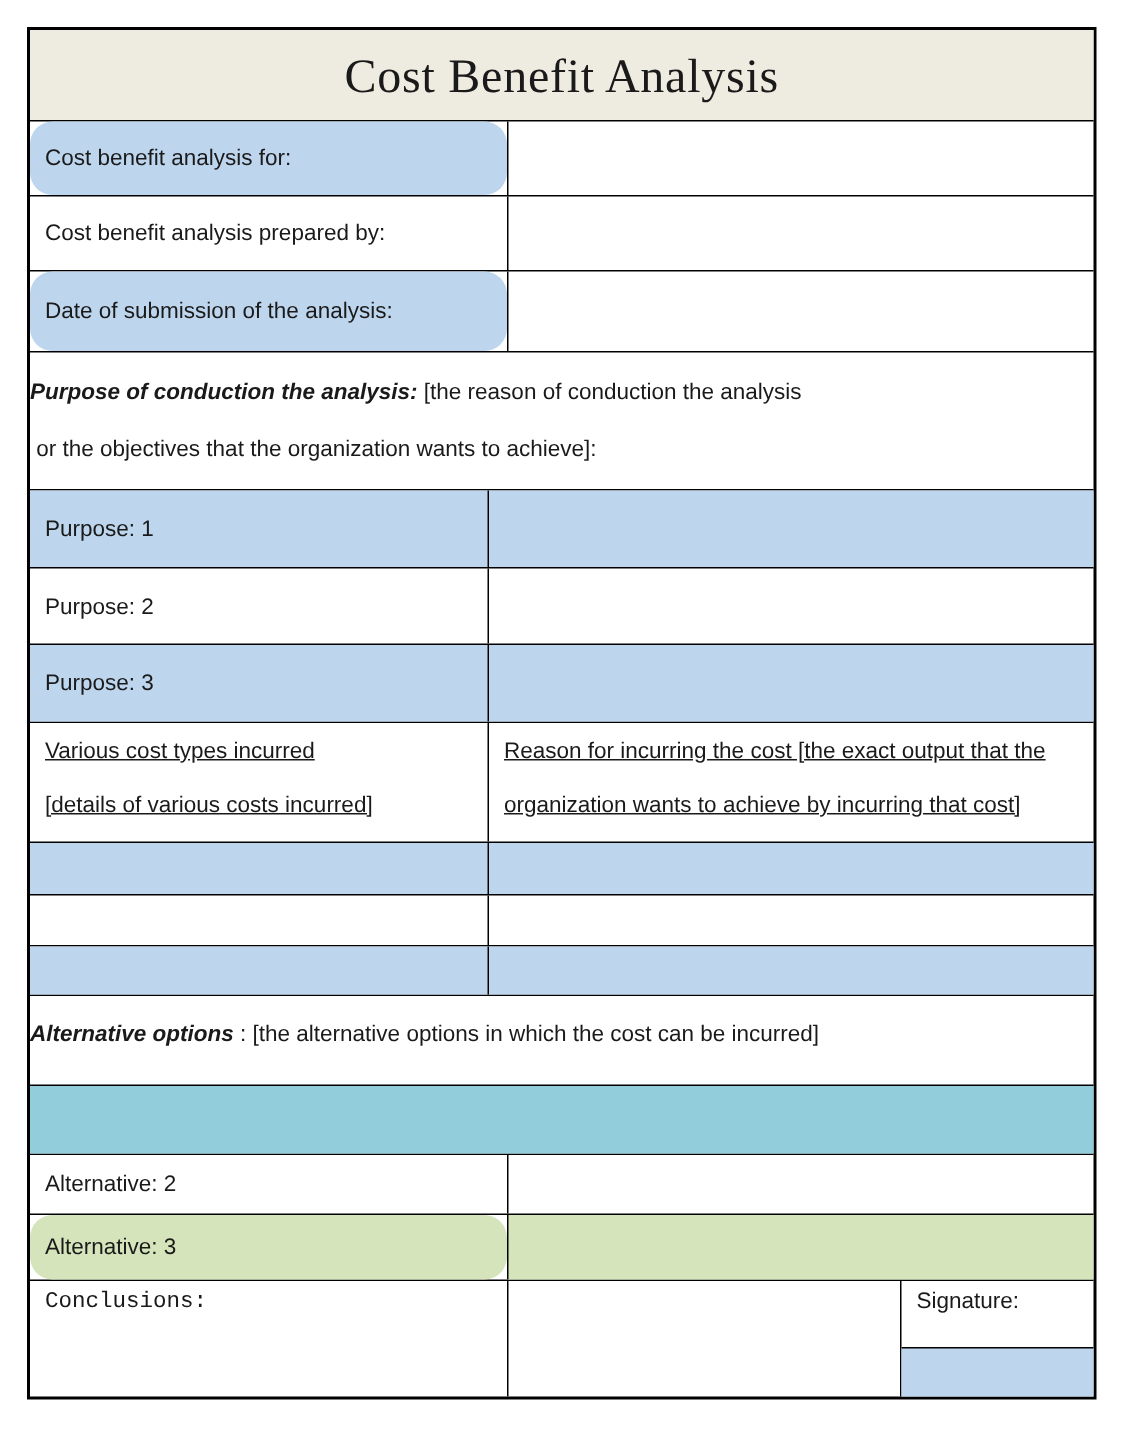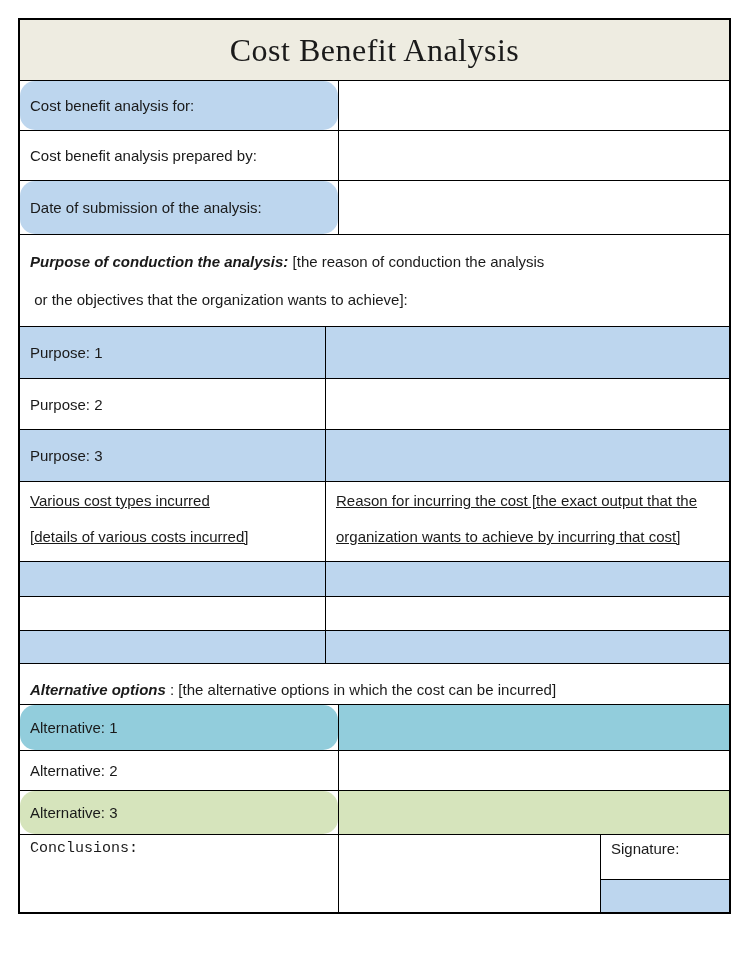--- a/index.html
+++ b/index.html
@@ -37,21 +37,21 @@
     letter-spacing:0.5px;
   }
 
   .label {
     display:flex; align-items:center;
     padding-left:10px; padding-right:6px;
     font-size:15px;
   }
 
   .heading-cell {
-    padding:16px 10px 0 10px;
+    padding:16px 10px 0 0;
     font-size:15px;
   }
   .heading-cell p { line-height:22px; white-space:pre-wrap; }
   .heading-cell p + p { margin-top:16px; }
   .heading-cell.single { padding-top:15px; }
   .bi { font-weight:bold; font-style:italic; }
 
   .col-head {
     padding:8px 10px 0 10px;
     font-size:15px;
@@ -134,28 +134,27 @@
   </div>
   <div class="row" style="height:34px">
     <div class="cell w305"></div>
     <div class="cell flex1"></div>
   </div>
   <div class="row" style="height:33px">
     <div class="cell w305 blue"></div>
     <div class="cell flex1 blue"></div>
   </div>
 
-  <div class="row" style="height:41px">
+  <div class="row" style="height:60px">
     <div class="cell flex1 heading-cell single">
       <p><span class="bi">Alternative options</span><span> : [the alternative options in which the cost can be incurred]</span></p>
     </div>
   </div>
 
   <div class="row" style="height:46px">
-    <div class="cell w318 label teal">Alternative: 1</div>
     <div class="cell flex1 teal"></div>
   </div>
   <div class="row" style="height:40px">
     <div class="cell w318 label">Alternative: 2</div>
     <div class="cell flex1"></div>
   </div>
   <div class="row" style="height:44px">
     <div class="cell w318 label green">Alternative: 3</div>
     <div class="cell flex1 green"></div>
   </div>

